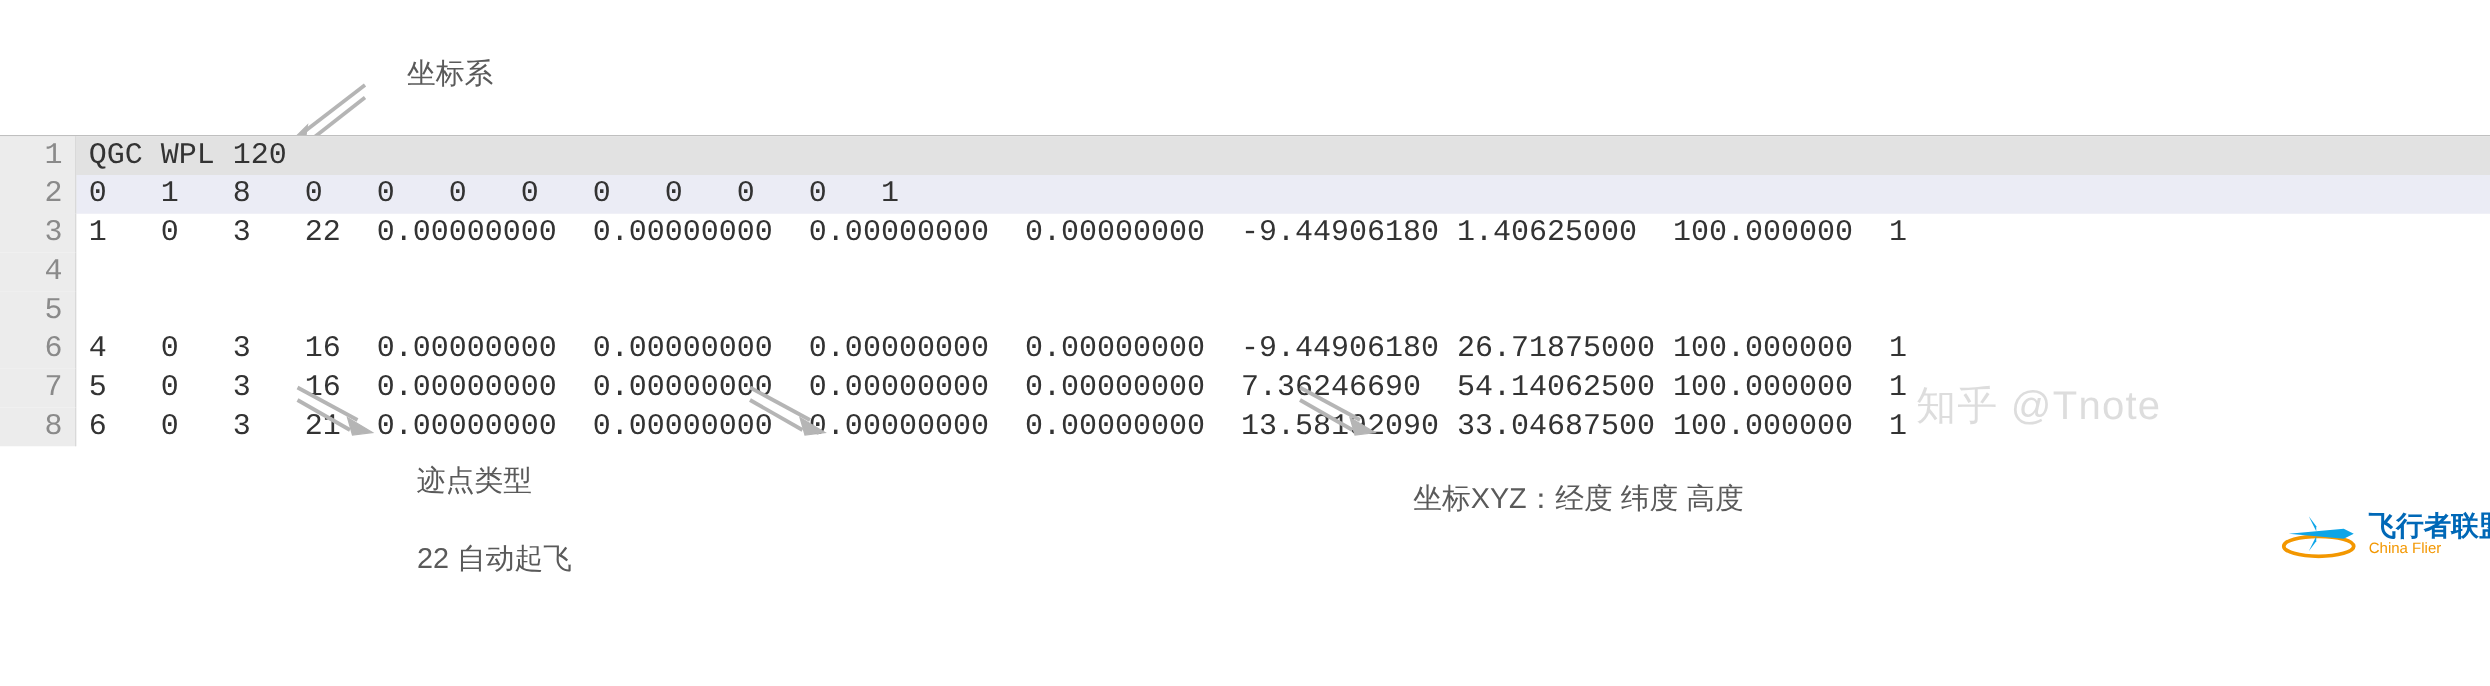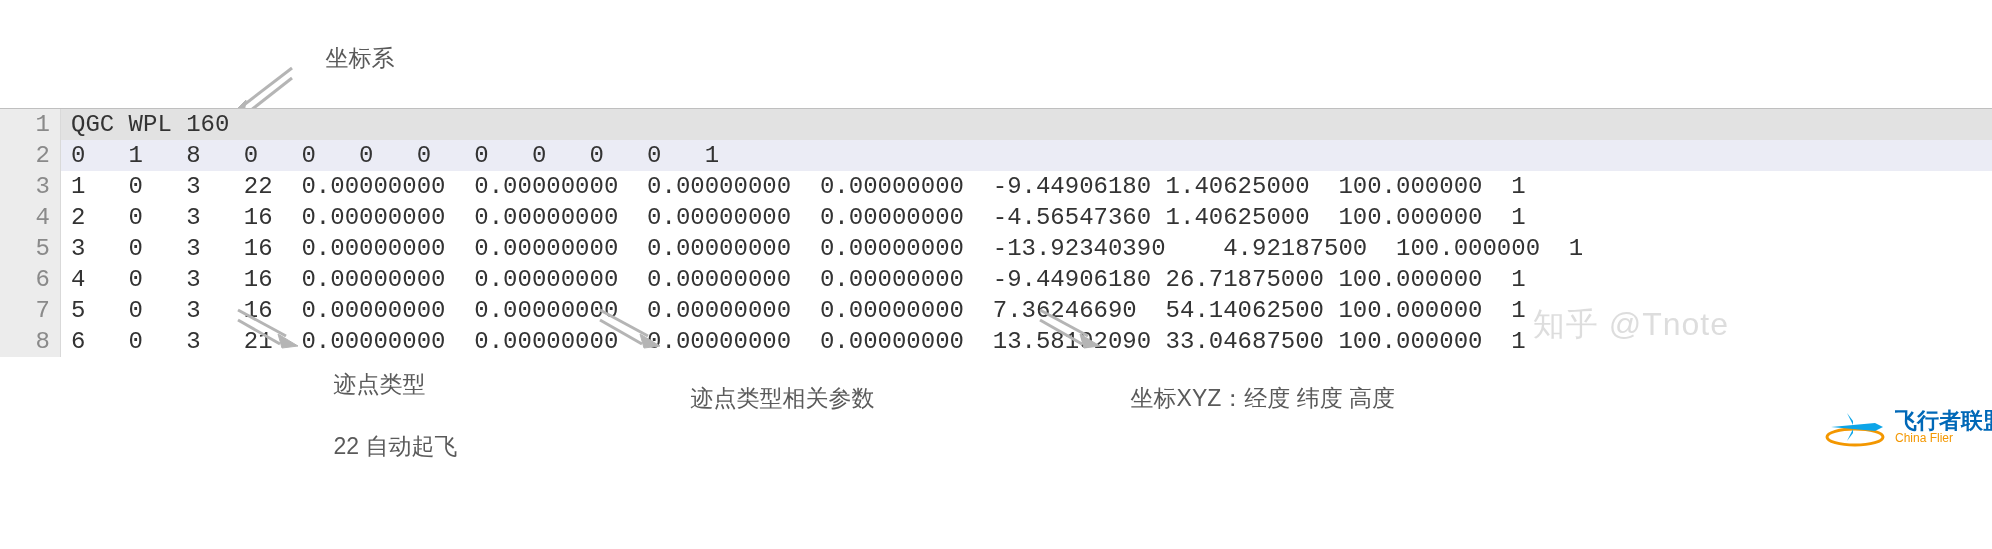--- a/index.html
+++ b/index.html
@@ -39,37 +39,35 @@
 
   <svg class="arrow" style="left:226px;top:64px;width:70px;height:56px" viewBox="0 0 70 56">
     <line x1="66" y1="4" x2="14" y2="44" stroke-width="3"></line>
     <line x1="66" y1="14" x2="20" y2="50" stroke-width="3"></line>
     <path d="M4 52 L20 36 L18 50 Z"></path>
   </svg>
 
   <div class="code" id="code-block">
       <div class="row hl1">
         <div class="gut">1</div>
-        <div class="txt">QGC WPL 160</div>
+        <div class="txt">QGC WPL 120</div>
       </div>
       <div class="row hl2">
         <div class="gut">2</div>
         <div class="txt">0   1   8   0   0   0   0   0   0   0   0   1</div>
       </div>
       <div class="row ">
         <div class="gut">3</div>
         <div class="txt">1   0   3   22  0.00000000  0.00000000  0.00000000  0.00000000  -9.44906180 1.40625000  100.000000  1</div>
       </div>
       <div class="row ">
         <div class="gut">4</div>
-        <div class="txt">2   0   3   16  0.00000000  0.00000000  0.00000000  0.00000000  -4.56547360 1.40625000  100.000000  1</div>
       </div>
       <div class="row ">
         <div class="gut">5</div>
-        <div class="txt">3   0   3   16  0.00000000  0.00000000  0.00000000  0.00000000  -13.92340390    4.92187500  100.000000  1</div>
       </div>
       <div class="row ">
         <div class="gut">6</div>
         <div class="txt">4   0   3   16  0.00000000  0.00000000  0.00000000  0.00000000  -9.44906180 26.71875000 100.000000  1</div>
       </div>
       <div class="row ">
         <div class="gut">7</div>
         <div class="txt">5   0   3   16  0.00000000  0.00000000  0.00000000  0.00000000  7.36246690  54.14062500 100.000000  1</div>
       </div>
       <div class="row ">
@@ -88,23 +86,20 @@
     <span>22 自动起飞</span><br>
     <span>16 导航</span><br>
     
   </div>
 
   <svg class="arrow" style="left:594px;top:306px;width:72px;height:44px" viewBox="0 0 72 44">
     <line x1="6" y1="4" x2="54" y2="30" stroke-width="3"></line>
     <line x1="6" y1="14" x2="48" y2="38" stroke-width="3"></line>
     <path d="M66 40 L46 28 L50 42 Z"></path>
   </svg>
-  <div class="anno anno-param">
-    <span>迹点类型相关参数</span>
-  </div>
 
   <svg class="arrow" style="left:1034px;top:306px;width:72px;height:44px" viewBox="0 0 72 44">
     <line x1="6" y1="4" x2="54" y2="30" stroke-width="3"></line>
     <line x1="6" y1="14" x2="48" y2="38" stroke-width="3"></line>
     <path d="M66 40 L46 28 L50 42 Z"></path>
   </svg>
   <div class="anno anno-xyz">
     <span>坐标XYZ：经度 纬度 高度</span>
   </div>
 

